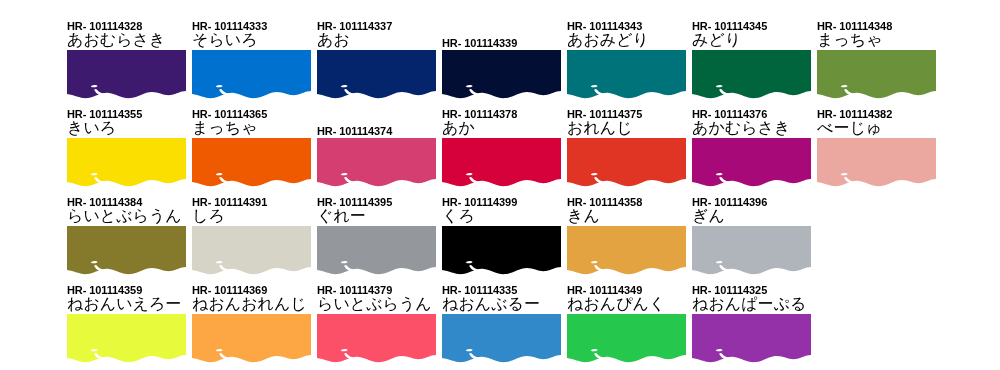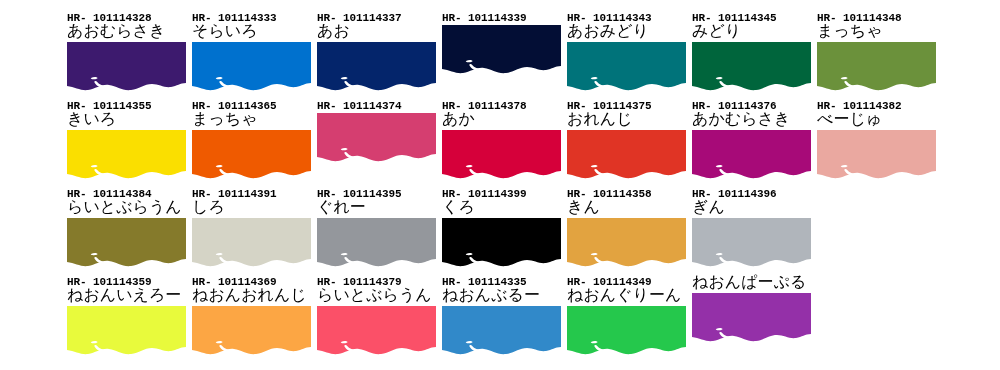--- a/index.html
+++ b/index.html
@@ -20,23 +20,22 @@
     position: relative;
     width: 1000px;
     height: 370px;
     box-sizing: border-box;
     padding: 12px 0 0 67px;
   }
 
   .swatch-row {
     display: flex;
     flex-direction: row;
-    align-items: flex-start;
+    align-items: flex-end;
     height: 88px;
-    font-family: Liberation Mono, monospace;
   }
 
   .swatch-cell {
     width: 122px;
     min-width: 122px;
     margin-right: 3px;
     position: relative;
   }
 
   .swatch-code {
@@ -337,30 +336,31 @@
         <div class="swatch-chip">
           <svg viewBox="0 0 119 50">
             <path d="M0,0 L119,0 L119,41 C113,41 110,44 104,45 C97,46 92,42 85,42 C77,42 72,47 64,48 C55,49 50,44 42,43 C34,42 29,47 21,48 C14,49 8,45 0,44 Z" fill="#3189c9"></path>
             <path d="M24,36 C26.5,34.6 29.5,34.6 30.4,35.8 C31,36.8 28.6,37.4 26.4,37.3 C24.6,37.2 23.3,36.6 24,36 Z" fill="#ffffff"></path>
             <path d="M27.5,40.5 C29.6,44.4 34.4,46.6 40.6,46.3 C44,46.1 46.2,45.4 46.2,44.6 C46.2,44.0 44.2,43.9 41.3,43.9 C35.9,43.9 32.1,42.6 30.2,39.9 C29.1,38.4 26.7,39.0 27.5,40.5 Z" fill="#ffffff"></path>
           </svg>
         </div>
       </div>
       <div class="swatch-cell">
         <div class="swatch-code">HR- 101114349</div>
-        <div class="swatch-name">ねおんぐりーん</div>
+        <div class="swatch-name">ねおんぴんく</div>
         <div class="swatch-chip">
           <svg viewBox="0 0 119 50">
             <path d="M0,0 L119,0 L119,41 C113,41 110,44 104,45 C97,46 92,42 85,42 C77,42 72,47 64,48 C55,49 50,44 42,43 C34,42 29,47 21,48 C14,49 8,45 0,44 Z" fill="#25c84c"></path>
             <path d="M24,36 C26.5,34.6 29.5,34.6 30.4,35.8 C31,36.8 28.6,37.4 26.4,37.3 C24.6,37.2 23.3,36.6 24,36 Z" fill="#ffffff"></path>
             <path d="M27.5,40.5 C29.6,44.4 34.4,46.6 40.6,46.3 C44,46.1 46.2,45.4 46.2,44.6 C46.2,44.0 44.2,43.9 41.3,43.9 C35.9,43.9 32.1,42.6 30.2,39.9 C29.1,38.4 26.7,39.0 27.5,40.5 Z" fill="#ffffff"></path>
           </svg>
         </div>
       </div>
       <div class="swatch-cell">
+        <div class="swatch-code">HR- 101114325</div>
         <div class="swatch-name">ねおんぱーぷる</div>
         <div class="swatch-chip">
           <svg viewBox="0 0 119 50">
             <path d="M0,0 L119,0 L119,41 C113,41 110,44 104,45 C97,46 92,42 85,42 C77,42 72,47 64,48 C55,49 50,44 42,43 C34,42 29,47 21,48 C14,49 8,45 0,44 Z" fill="#9430a8"></path>
             <path d="M24,36 C26.5,34.6 29.5,34.6 30.4,35.8 C31,36.8 28.6,37.4 26.4,37.3 C24.6,37.2 23.3,36.6 24,36 Z" fill="#ffffff"></path>
             <path d="M27.5,40.5 C29.6,44.4 34.4,46.6 40.6,46.3 C44,46.1 46.2,45.4 46.2,44.6 C46.2,44.0 44.2,43.9 41.3,43.9 C35.9,43.9 32.1,42.6 30.2,39.9 C29.1,38.4 26.7,39.0 27.5,40.5 Z" fill="#ffffff"></path>
           </svg>
         </div>
       </div>
     </div>

